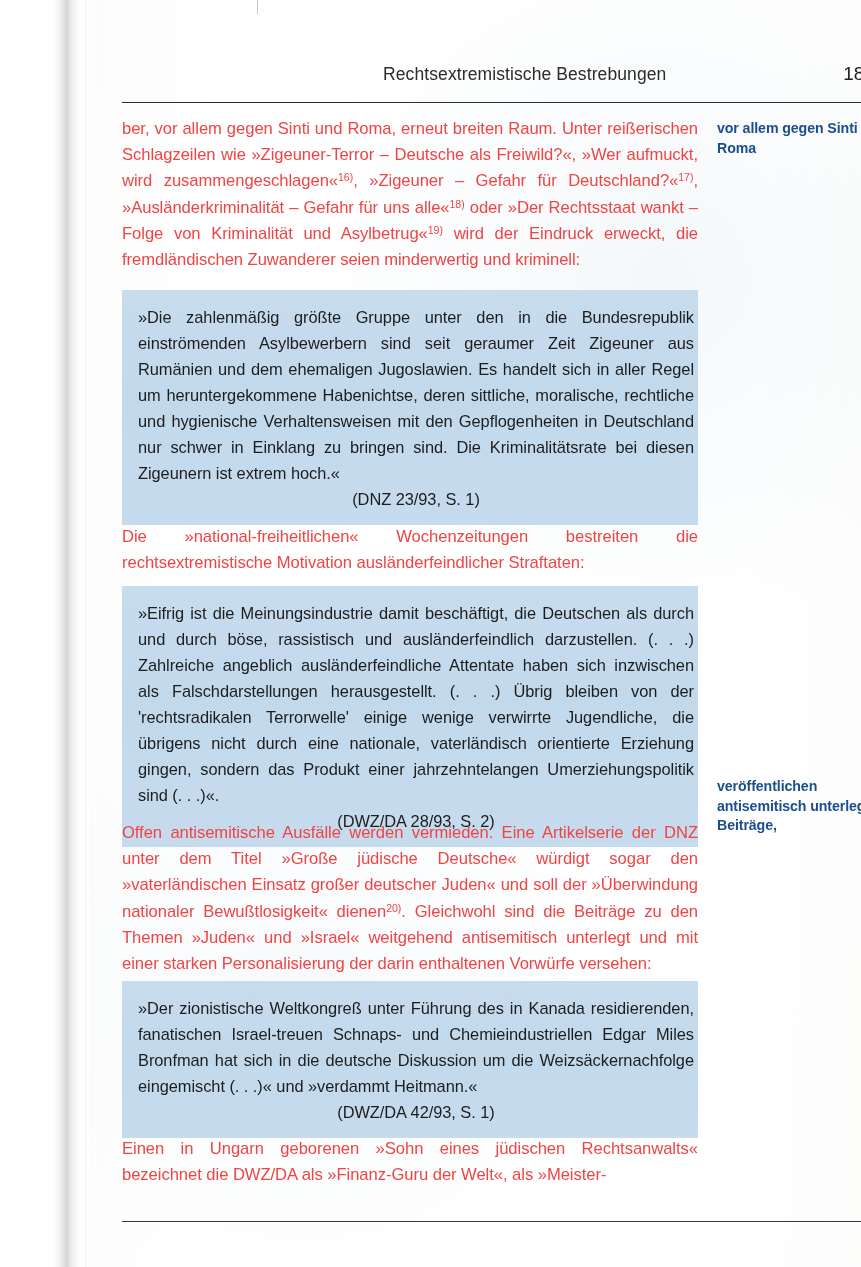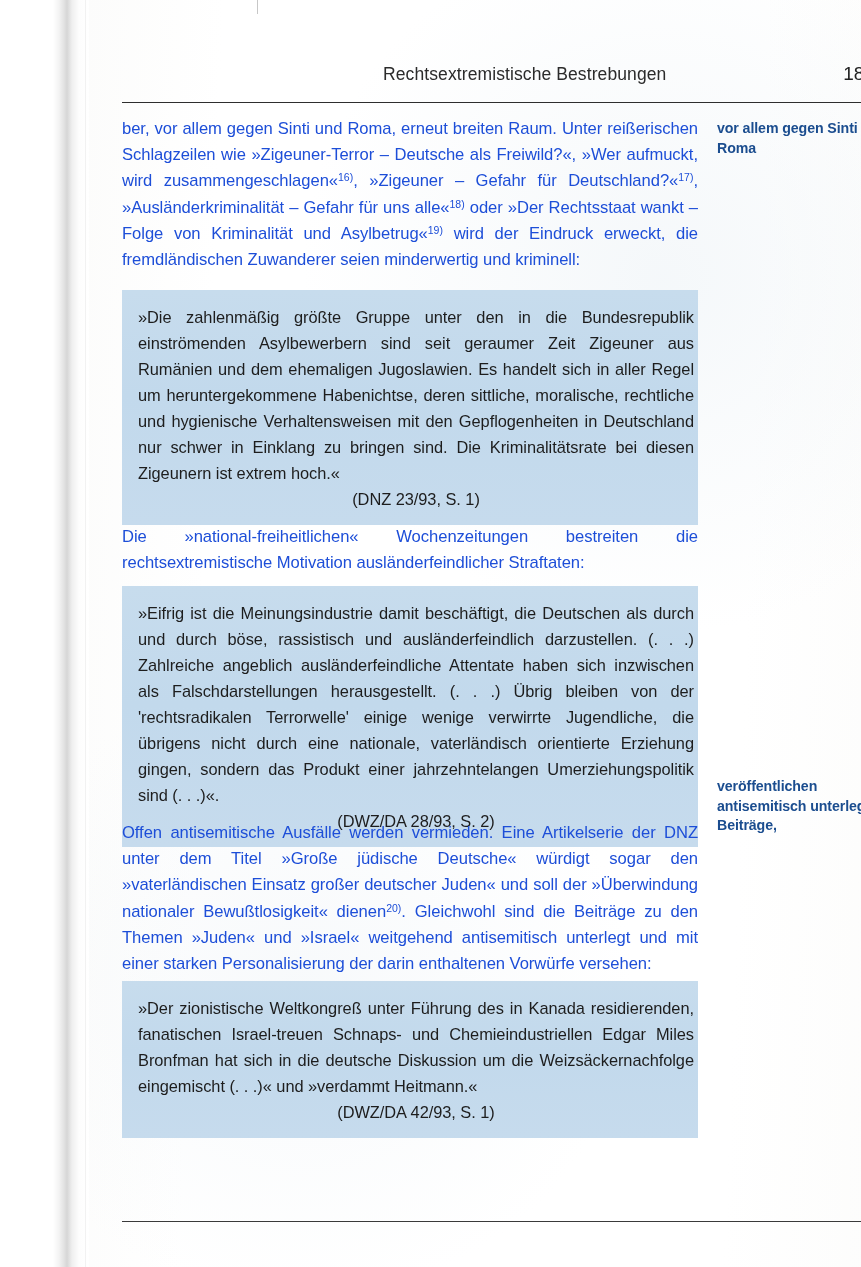--- a/index.html
+++ b/index.html
@@ -119,21 +119,21 @@
   
   .flow {
     position: absolute;
     left: 79px;
     width: 576px;
   }
   p.body {
     margin: 0;
     font-size: 16.6px;
     line-height: 26.2px;
-    color: #1d4ed8;
+    color: #ef4444;
     text-align: justify;
     text-justify: inter-word;
     hyphens: manual;
     letter-spacing: -.05px;
   }
   sup.fn {
     font-size: 10.5px;
     vertical-align: 0.52em;
     line-height: 0;
     letter-spacing: 0;
@@ -231,20 +231,23 @@
       <p class="body"><span>Offen antisemitische Ausfälle werden vermieden. Eine Artikelserie der DNZ unter dem Titel »Große jüdische Deutsche« würdigt sogar den »vaterländischen Einsatz großer deutscher Juden« und soll der »Überwindung nationaler Bewußtlosigkeit« dienen</span><sup class="fn">20)</sup><span>. Gleichwohl sind die Beiträge zu den Themen »Juden« und »Israel« weitgehend antisemitisch unterlegt und mit einer starken Personalisierung der darin enthaltenen Vorwürfe versehen:</span></p>
     </div>
 
     <div class="marginnote" style="top:777px;">veröffentlichen antisemitisch unterlegte Beiträge,</div>
 
     <div class="quote" style="top:981px;">
       <p>»Der zionistische Weltkongreß unter Führung des in Kanada residierenden, fanatischen Israel-treuen Schnaps- und Chemieindustriellen Edgar Miles Bronfman hat sich in die deutsche Diskussion um die Weizsäckernachfolge eingemischt (. . .)«  und »verdammt Heitmann.«</p>
       <p class="src">(DWZ/DA 42/93, S. 1)</p>
     </div>
 
+    <div class="flow" style="top:1136px;">
+      <p class="body">Einen in Ungarn geborenen »Sohn eines jüdischen Rechtsanwalts« bezeichnet die DWZ/DA als »Finanz-Guru der Welt«, als »Meister-</p>
+    </div>
 
     <div id="footer-rule"></div>
 
     <div class="ghost" style="left:680px; top:1006px;">&nbsp;</div>
     <div class="ghost" style="left:140px; top:1120px;">&nbsp;</div>
 
   </div>
 </div>
 
 </body></html>

